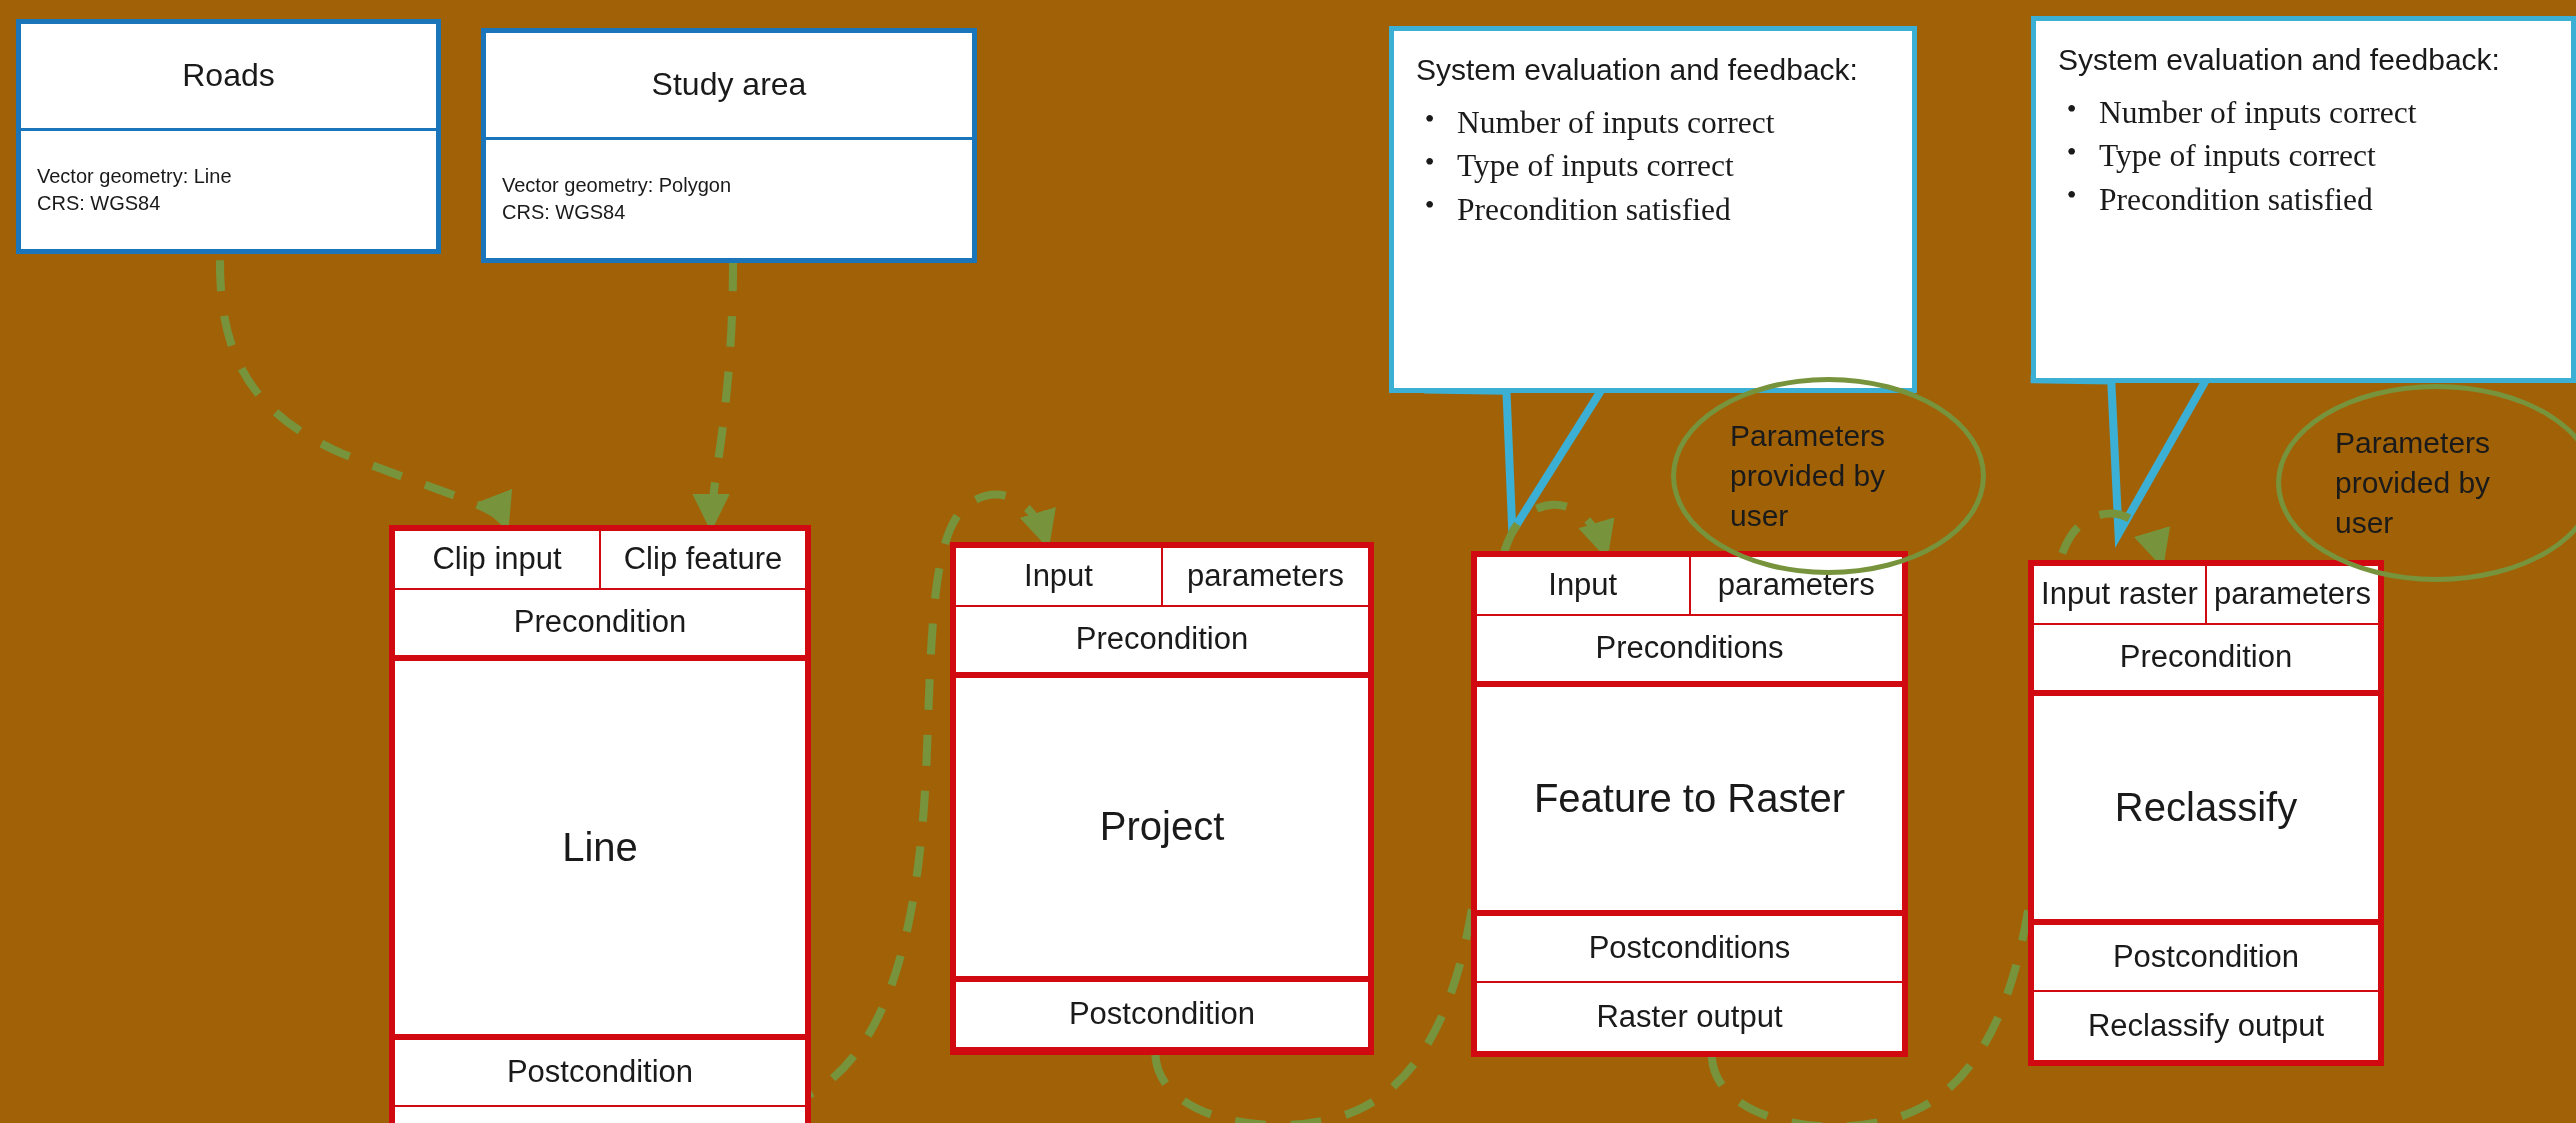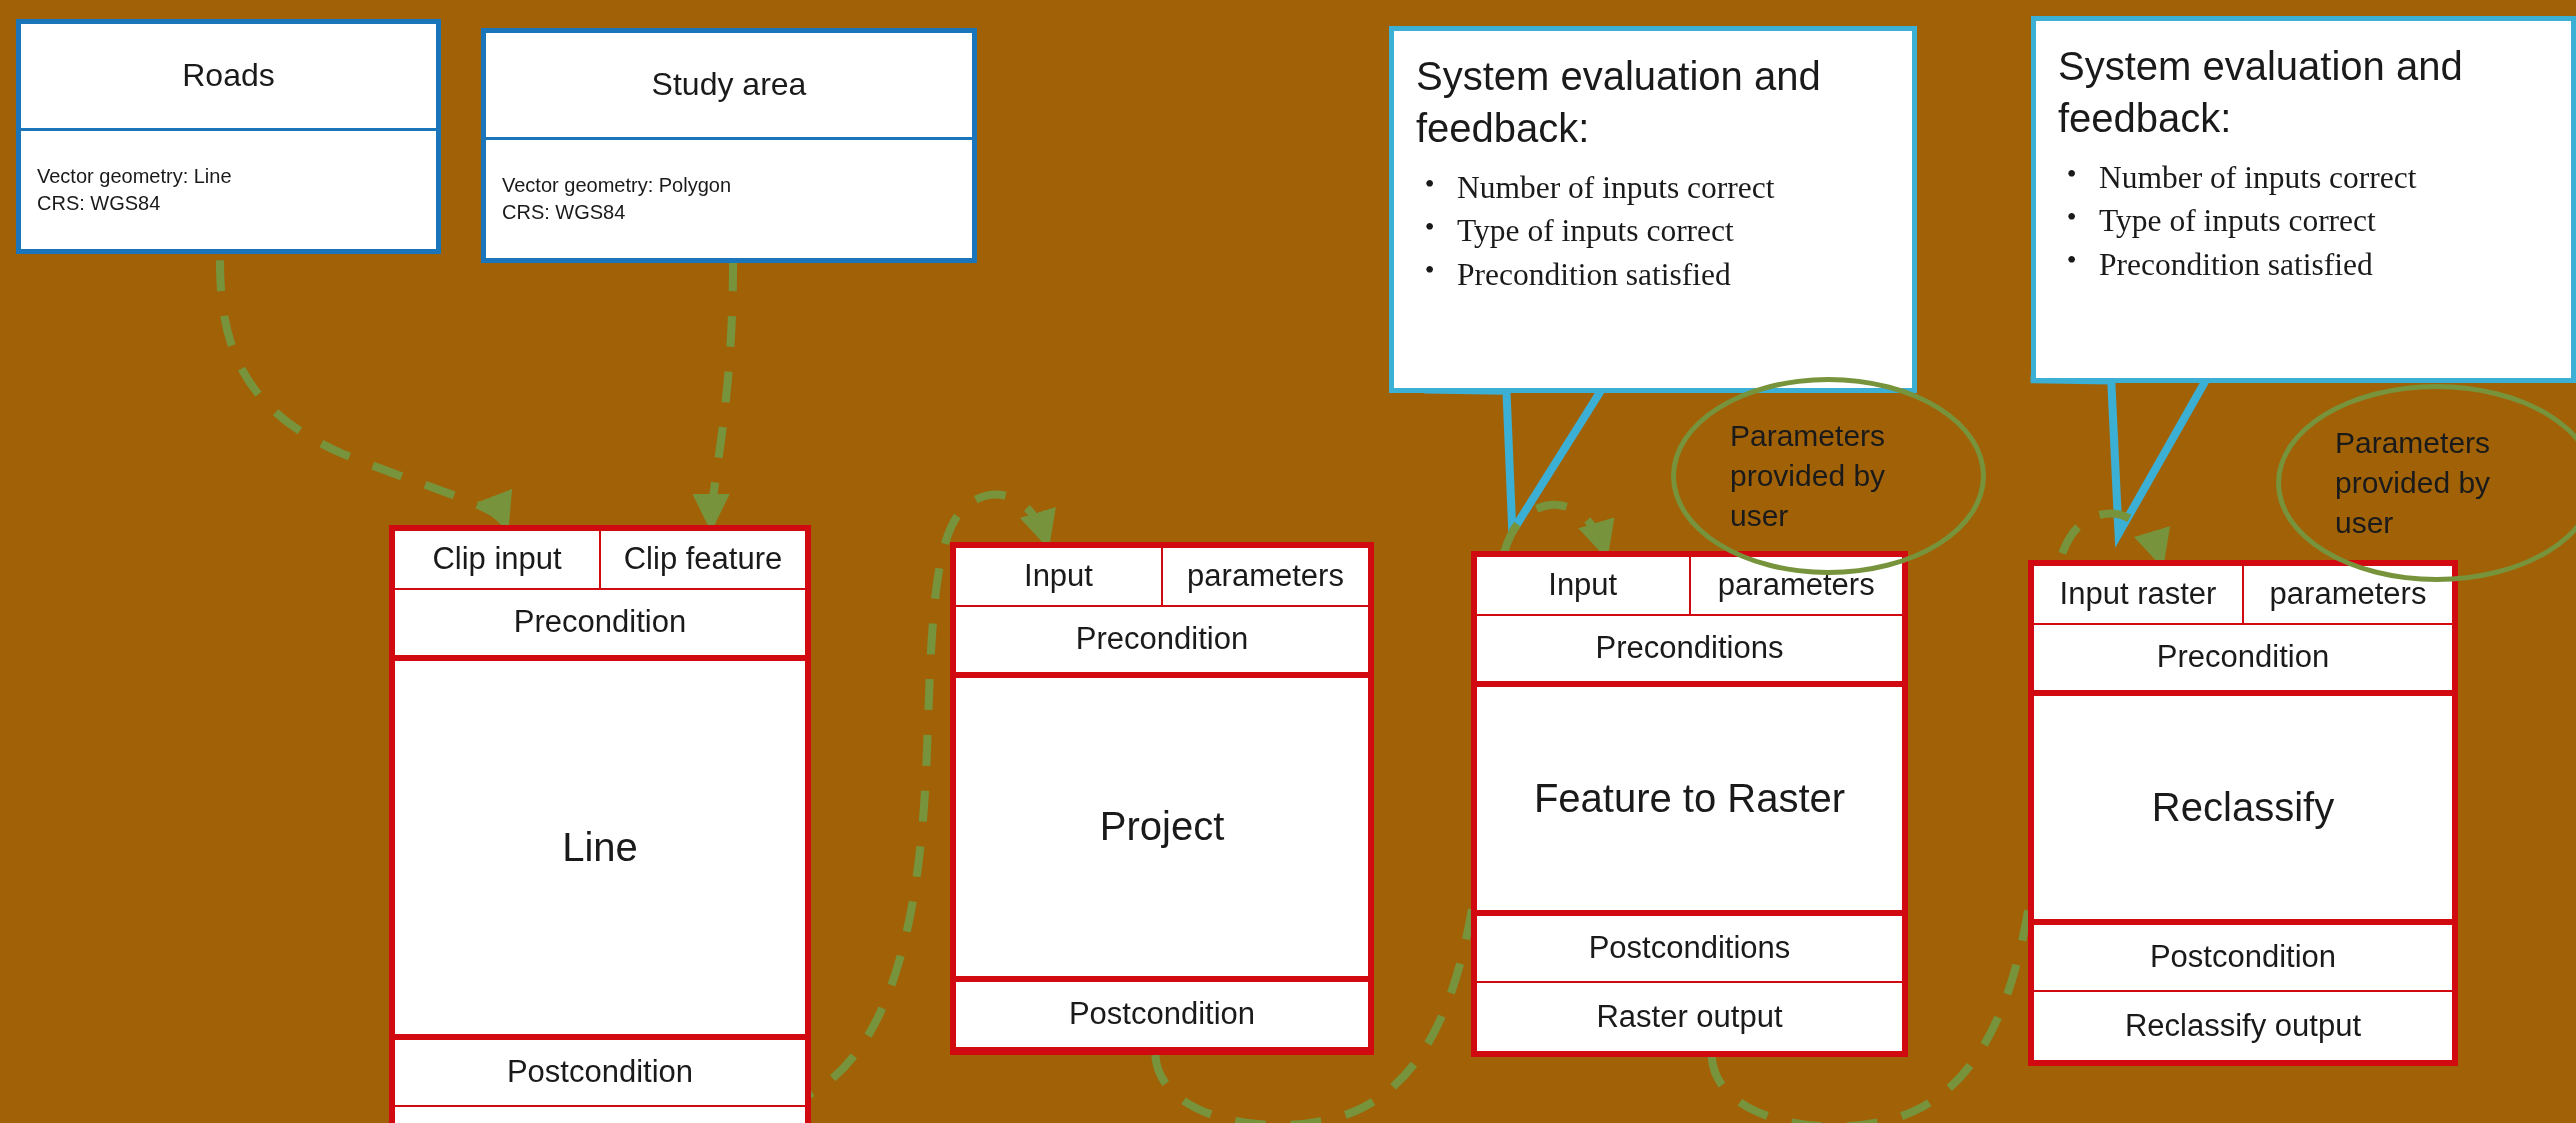--- a/index.html
+++ b/index.html
@@ -61,21 +61,21 @@
   
   .callout {
     position: absolute;
     box-sizing: border-box;
     border: 5.1px solid #3bafd4;
     background: #ffffff;
     z-index: 4;
     padding: 19px 19px 7.3px 22px;
   }
   .callout .co-head {
-    font-size: 40px;
+    font-size: 30px;
     line-height: 1.30;
     color: #1a1a1a;
   }
   .callout ul {
     list-style: none;
     margin: 12px 0 0 0;
     padding: 0;
     font-family: Liberation Serif, serif;
   }
   .callout ul li {
@@ -287,21 +287,21 @@
     <div class="tb-inputs">
       <div class="tb-cell left">Input</div>
       <div class="tb-cell">parameters</div>
     </div>
     <div class="tb-pre">Preconditions</div>
     <div class="tb-name">Feature to Raster</div>
     <div class="tb-post">Postconditions</div>
     <div class="tb-out">Raster output</div>
   </div>
 
-  <div class="tool-box" style="left:2028px; top:560px; width:430px; height:506px;">
+  <div class="tool-box" style="left:2028px; top:560px; width:356px; height:506px;">
     <div class="tb-inputs">
       <div class="tb-cell left">Input raster</div>
       <div class="tb-cell">parameters</div>
     </div>
     <div class="tb-pre">Precondition</div>
     <div class="tb-name">Reclassify</div>
     <div class="tb-post">Postcondition</div>
     <div class="tb-out">Reclassify output</div>
   </div>
 

